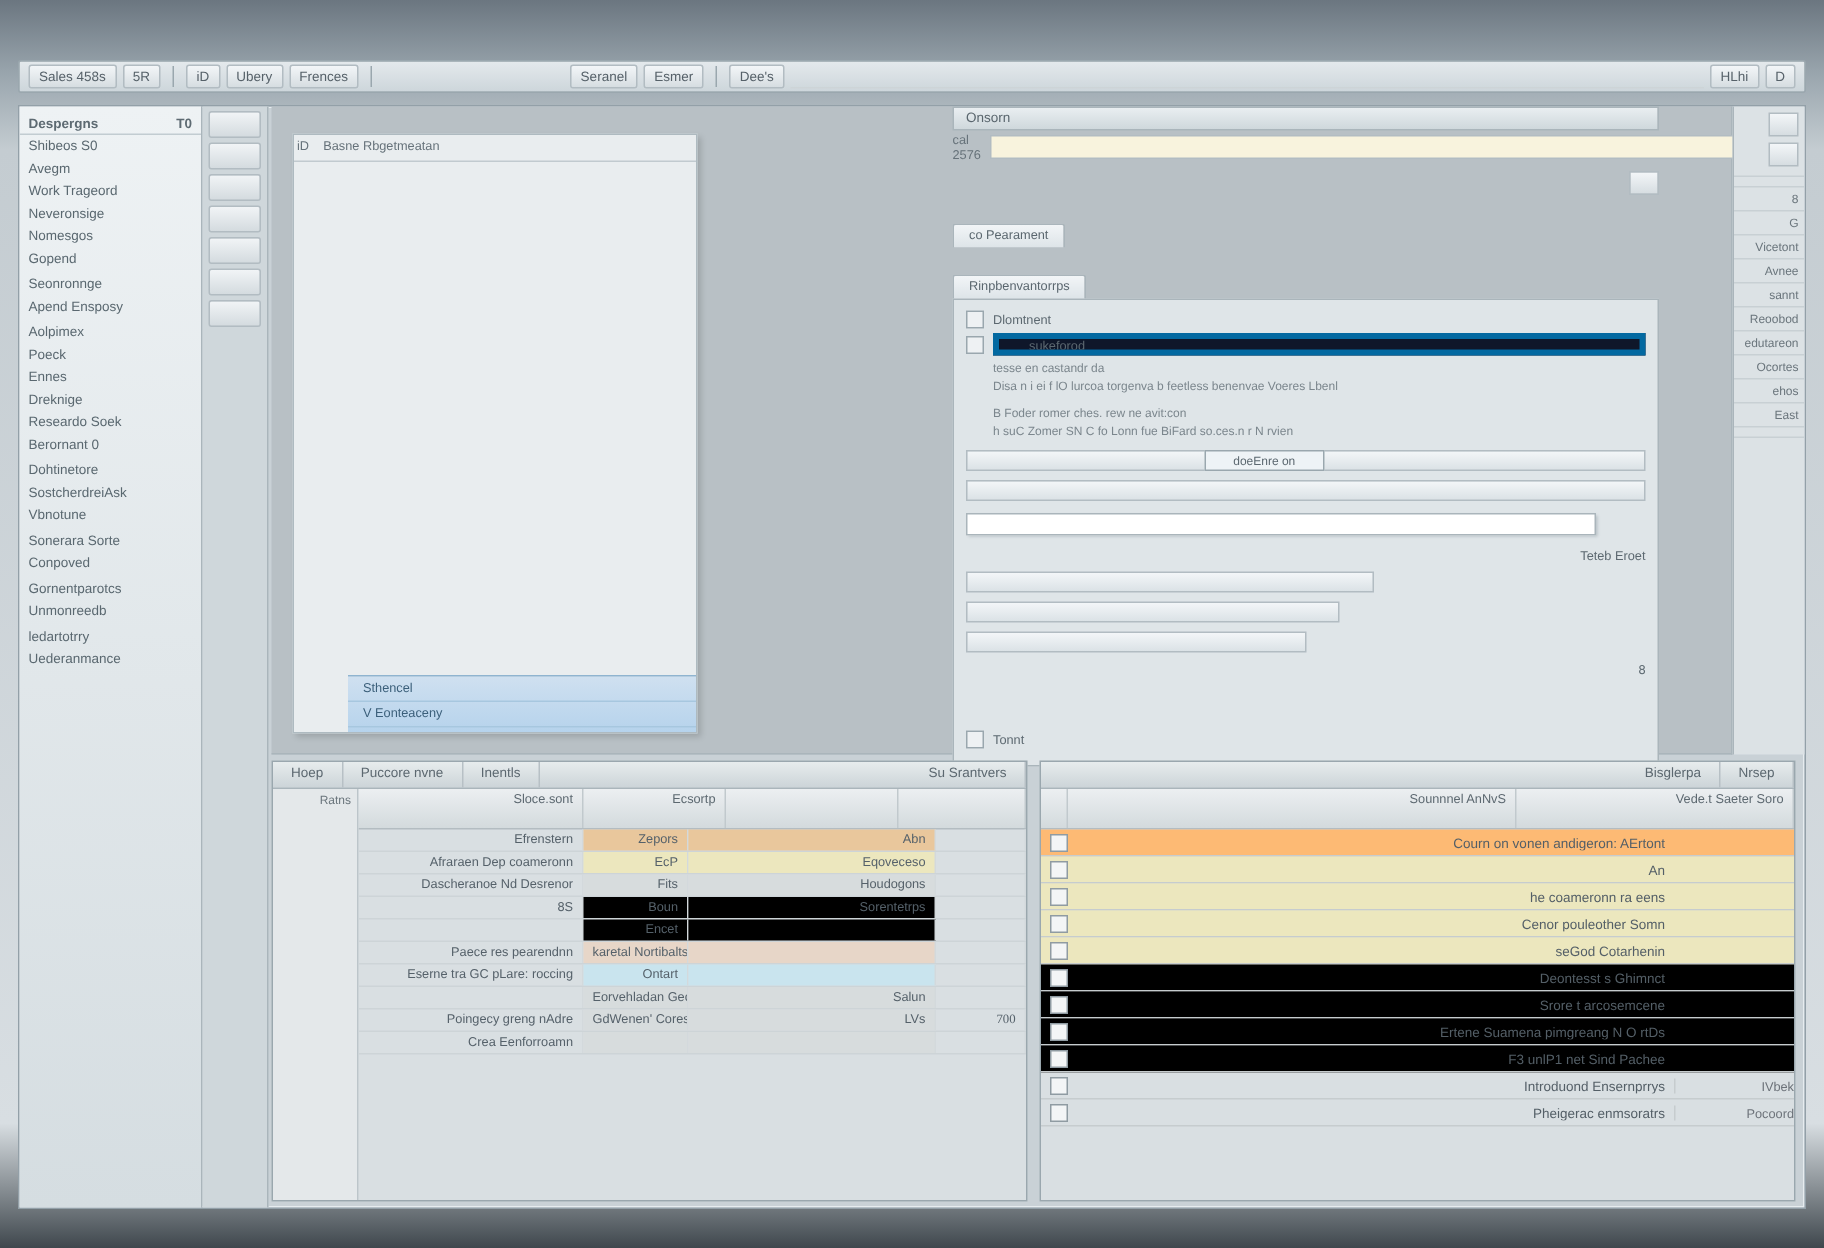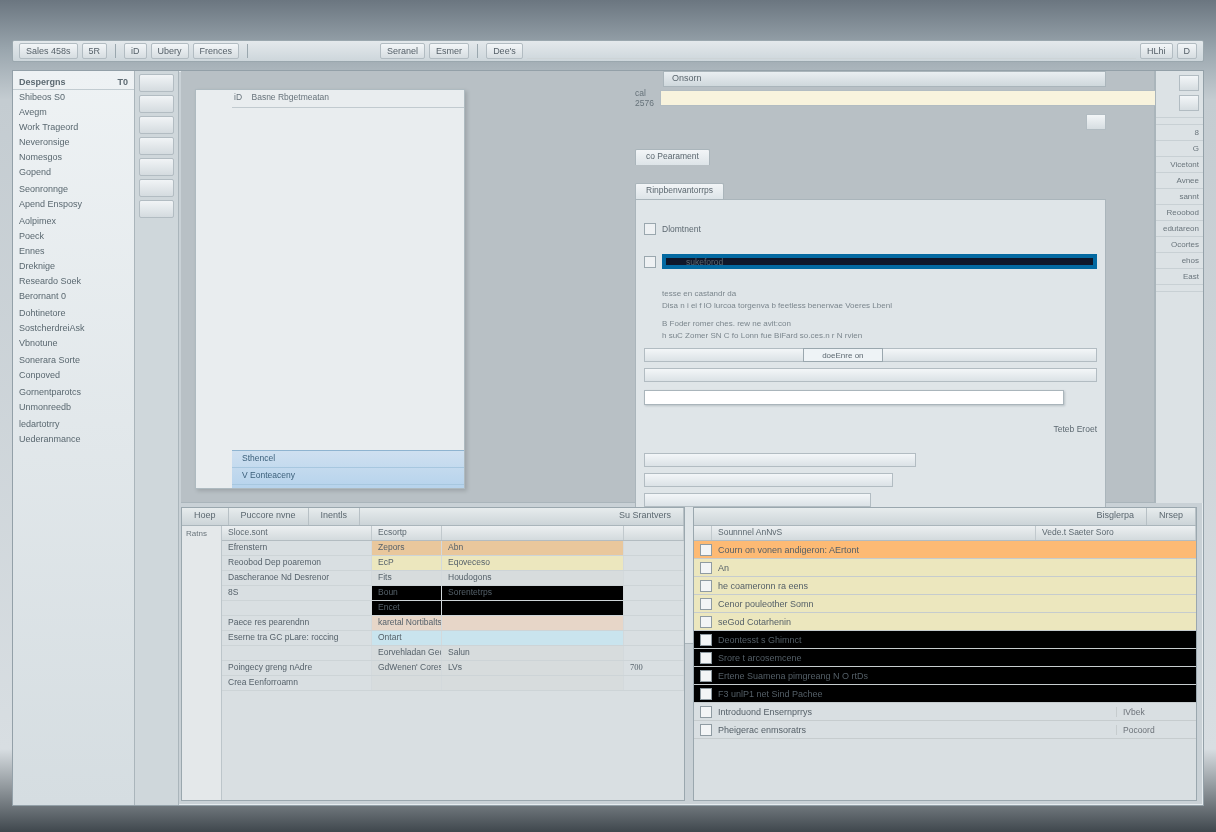--- a/index.html
+++ b/index.html
@@ -72,41 +72,41 @@
     border-right: 1px solid #aab5bb;
     border-bottom: 1px solid #aab5bb;
   }
   .canvas .page {
     position:absolute; left:14px; top:18px; width:270px; height:400px;
     background:#e9edef; border:1px solid #aebac0;
     box-shadow: 2px 2px 4px rgba(0,0,0,.15);
   }
   .canvas .page .phdr{
     height:18px; border-bottom:1px solid #c1cacf; padding:2px 2px;
-    font-size:8.5px; color:#66727a;margin-left:36px;
+    font-size:8.5px; color:#66727a;
   }
   .canvas .page .pbar{
     position:absolute; left:0; right:0; bottom:0; height:38px;
     background: linear-gradient(#cfe0f0,#b6d3ec);
     border-top:1px solid #8fb4d0;
     margin-left:36px;
   }
   .canvas .page .pbar .row{
     height:17px; font-size:8.5px; color:#3b5f7a; padding:2px 10px;
     border-bottom:1px solid #a7c7df;
   }
 
   
   .dialog {
     position:absolute; left:454px; top:0; right:48px; height:432px;
     background: transparent;
   }
   .dialog .titlebar{
     height:16px; background:linear-gradient(#e9eef1,#cfd8dc);
-    border:1px solid #aab5bb; font-size:9px; padding:1px 8px; color:#5a666e;margin-left:28px;
+    border:1px solid #aab5bb; font-size:9px; padding:1px 8px; color:#5a666e;
   }
   .dialog .crumb{
     margin-top:2px; height:18px; display:flex; align-items:center;
   }
   .dialog .crumb .field{
     flex:0 0 auto; border:1px solid #b2bcc2; background:#f8f3dd;
     height:16px; width:520px; font-size:8.5px; padding:1px 6px; color:#6b7278;
   }
   .dialog .crumb .sq{
     width:20px; height:16px; border:1px solid #b2bcc2;
@@ -118,21 +118,21 @@
   }
   .dialog .tab{
     height:16px; padding:1px 10px; font-size:8.5px;
     border:1px solid #aab5bb; border-bottom:none;
     background:linear-gradient(#f2f5f7,#dde4e8); color:#5a666e;
     border-radius:2px 2px 0 0;
   }
   .dialog .body{
     border:1px solid #aab5bb; background:#dfe5e8; padding:4px 8px 8px 8px;
   }
-  .dialog .formrow{ display:flex; align-items:center; gap:6px; margin:19px 0; }
+  .dialog .formrow{ display:flex; align-items:center; gap:6px; margin:3px 0; }
   .dialog .formrow .icon{ width:12px; height:12px; border:1px solid #9aa7ae; background:#eef1f3; }
   .dialog .formrow .lab{ font-size:8.5px; color:#5c6870; }
   .dialog .txt{
     height:15px; flex:1; border:4px solid #0369a1; background:#0f172a;
     font-size:8.5px; padding:1px 20px; color:#5c6870;
   }
   .dialog .note{ font-size:8px; color:#7b868d; margin-left:18px; line-height:12px; }
   .dialog .bar{
     height:14px; background:linear-gradient(#f3f6f8,#dbe2e6);
     border:1px solid #b2bcc2; margin:6px 0; position:relative;
@@ -157,42 +157,42 @@
     text-align:right;
   }
   .rightstrip .sq{
     width:20px; height:16px; border:1px solid #b2bcc2;
     background:linear-gradient(#f3f6f8,#d6dde1); margin:4px 4px 0 auto;
   }
 
   
   .bottom {
     position:absolute; left:168px; right:6px; top:436px; bottom:4px;
-    display:flex; gap:8px;
+    display:flex; gap:8px;text-align:right;
   }
   .panel{
     flex:1; border:1px solid #9aa7ae; background:#d9dfe2;
     display:flex; flex-direction:column; overflow:hidden;
   }
   .panel .tabs{
     height:18px; display:flex; background:linear-gradient(#e7eced,#ccd4d8);
     border-bottom:1px solid #aab5bb;
   }
   .panel .tabs .t{
     padding:2px 12px; font-size:9px; color:#5c6870;
     border-right:1px solid #b7c0c5;
   }
   .panel .inner{ flex:1; display:flex; overflow:hidden; }
   .panel .side{
-    width:40px; background:#e4e8ea; border-right:1px solid #bcc5ca;
+    width:57px; background:#e4e8ea; border-right:1px solid #bcc5ca;
   }
   .panel .side .s{ font-size:8px; color:#6a757c; padding:3px 4px; }
 
   .grid{ flex:1; overflow:hidden; }
-  .ghdr{ display:flex; height:15px; background:linear-gradient(#eceff1,#d3dadd); border-bottom:1px solid #b3bcc1; }
+  .ghdr{ display:flex; height:27px; background:linear-gradient(#eceff1,#d3dadd); border-bottom:1px solid #b3bcc1;gap:25px; }
   .ghdr .c{ font-size:8.5px; color:#5c6870; padding:1px 6px; border-right:1px solid #c1c9cd; }
   .grow{ display:flex; height:15px; border-bottom:1px solid #cdd4d7; }
   .grow .c{ font-size:8.5px; color:#55616a; padding:1px 6px; border-right:1px solid #d3d9dc; overflow:hidden; white-space:nowrap; }
 
   
   .colA{ width:150px; } .colB{ width:70px; } .colC{ flex:1; } .colD{width:60px;font-family:Liberation Serif, serif;}
 
   
   .tint-or{ background:#e9c79c; } .tint-or2{ background:#fdba74; }
   .tint-yl{ background:#ece7be; } .tint-gr{ background:#000000; }
@@ -390,21 +390,21 @@
             <div class="c colD"></div>
           </div>
           <div id="bl-rows">
               <div class="grow">
                 <div class="c colA">Efrenstern</div>
                 <div class="c colB tint-or">Zepors</div>
                 <div class="c colC tint-or">Abn</div>
                 <div class="c colD"></div>
               </div>
               <div class="grow">
-                <div class="c colA">Reoobod Dep poaremon</div>
+                <div class="c colA">Afraraen Dep coameronn</div>
                 <div class="c colB tint-yl">EcP</div>
                 <div class="c colC tint-yl">Eqoveceso</div>
                 <div class="c colD"></div>
               </div>
               <div class="grow">
                 <div class="c colA">Dascheranoe Nd Desrenor</div>
                 <div class="c colB tint-gy">Fits</div>
                 <div class="c colC tint-gy">Houdogons</div>
                 <div class="c colD"></div>
               </div>

